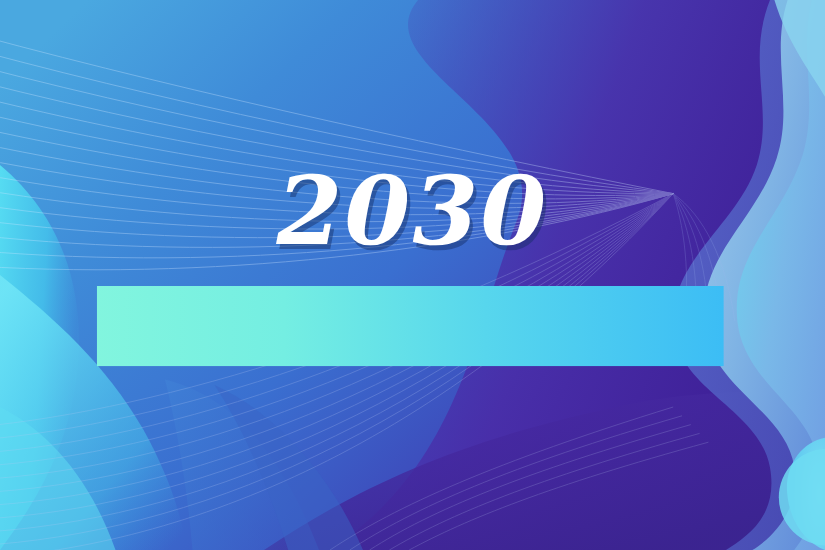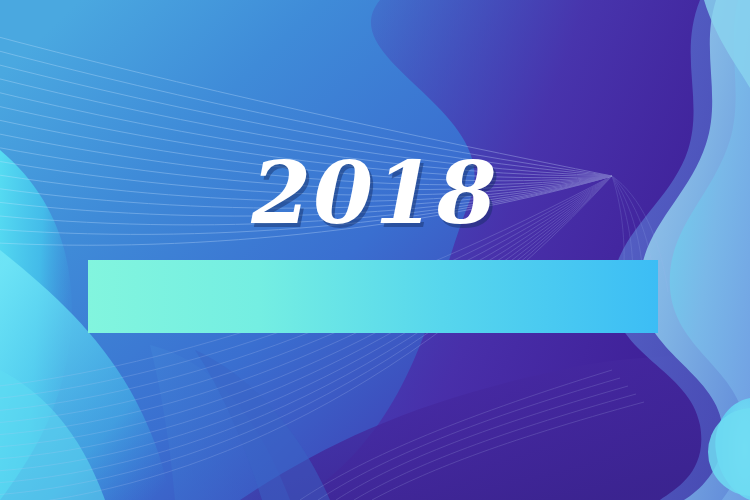--- a/index.html
+++ b/index.html
@@ -214,21 +214,21 @@
       <g fill="none" stroke="#cfe6ff" stroke-width="0.85" opacity="0.18">
         <path d="M300,500 C360,460 450,420 612,370"></path>
         <path d="M318,500 C376,462 462,424 620,378"></path>
         <path d="M336,500 C392,464 474,430 628,386"></path>
         <path d="M354,500 C408,468 486,436 636,394"></path>
         <path d="M372,500 C424,472 498,442 644,402"></path>
       </g>
     </g>
   </svg>
 
-  <div id="year-text">2018</div>
+  <div id="year-text">2030</div>
 
   <div id="title-banner">
     <svg class="layer" style="width:570px;height:73px;" viewBox="0 0 570 73" preserveAspectRatio="none">
       <rect x="0" y="0" width="570" height="73" fill="url(#gBanner)"></rect>
     </svg>
     <span id="title-text">考研国家线</span>
   </div>
 
 </div>
 

